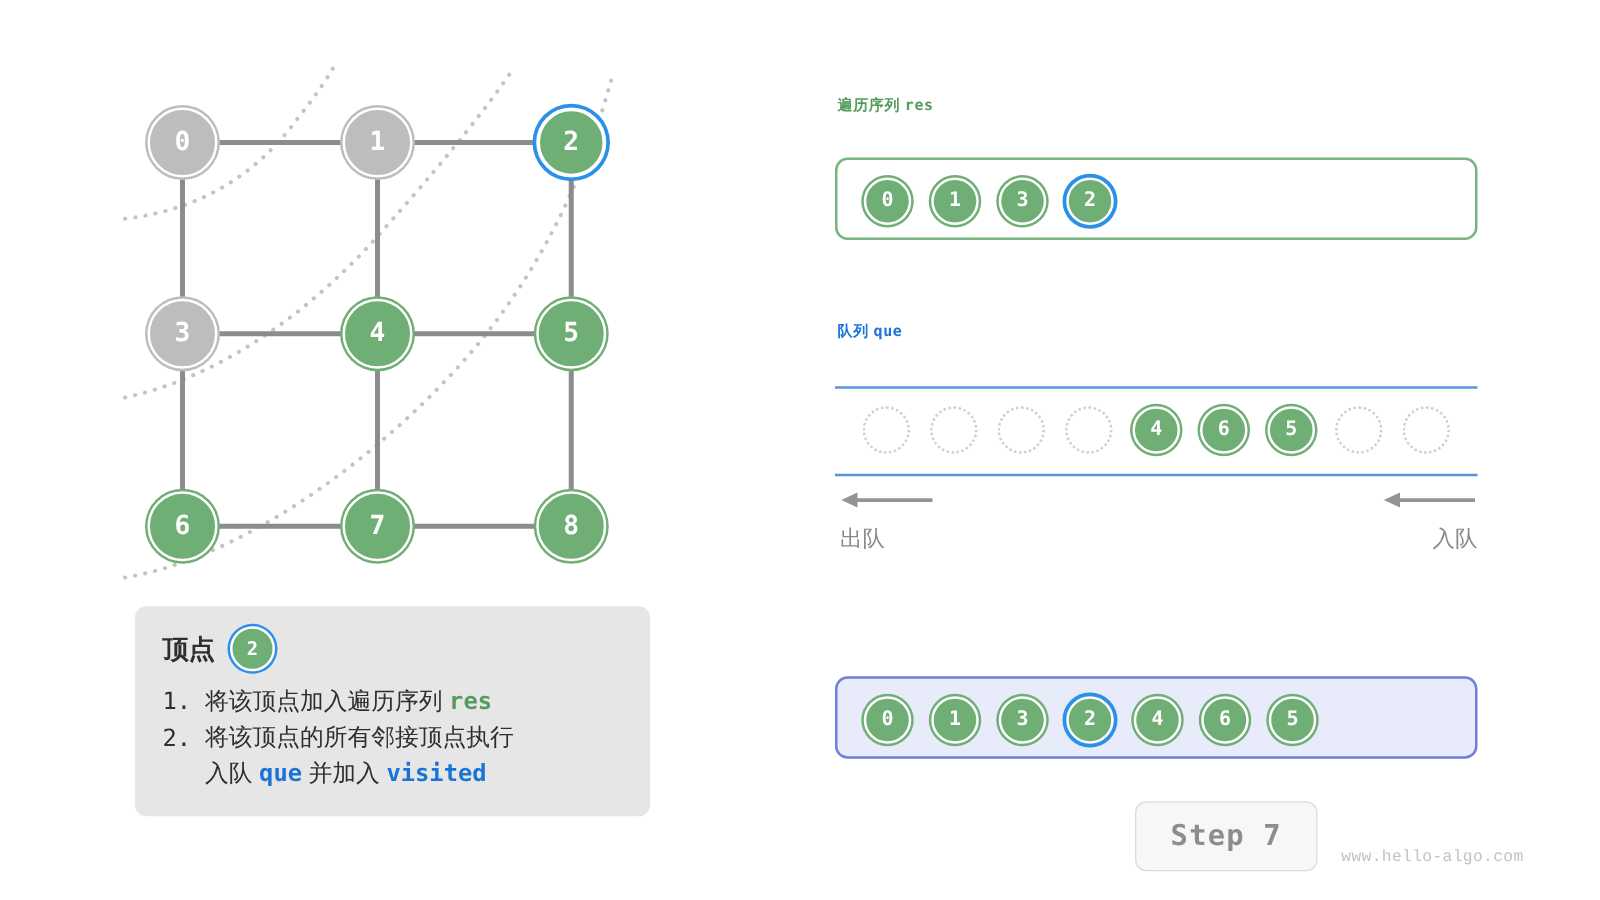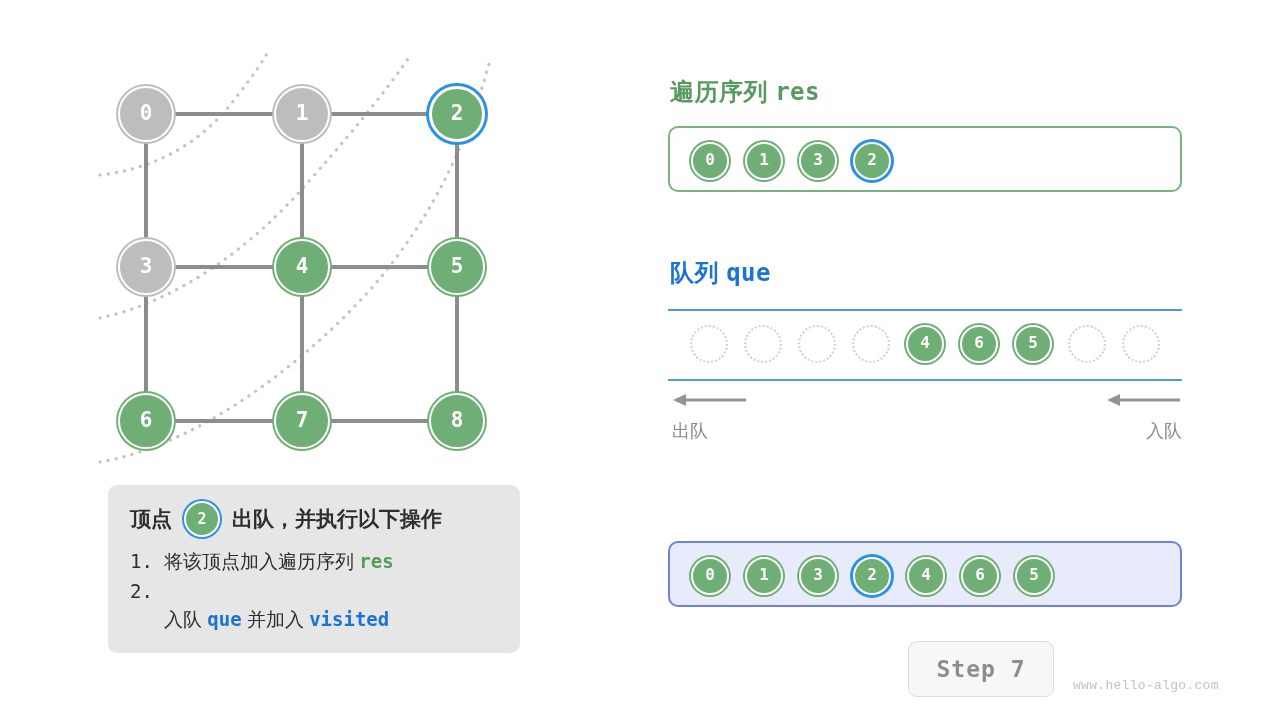--- a/index.html
+++ b/index.html
@@ -129,21 +129,21 @@
   }
 
   
   #right-col {
     position: absolute;
     left: 668px; top: 0;
     width: 514px; height: 720px;
   }
   .sec-title {
     position: absolute;
-    font-size: 24px;
+    font-size: 12px;
     font-weight: 700;
     letter-spacing: 0.5px;
     white-space: nowrap;
   }
   .sec-title .t-mono {
     font-family: "DejaVu Sans Mono", "Liberation Mono", monospace;
     font-weight: 700;
   }
   #title-res { left: 2px; top: 76px; color: #569A5D; }
   #title-que { left: 2px; top: 257px; color: #1A74D8; }
@@ -296,30 +296,29 @@
       </div>
     </div>
 </div>
 
 <div id="caption-box">
   <div id="caption-head">
     <span>顶点</span>
     <span class="cap-chip">
       <span class="chip-circle">2</span>
     </span>
-    <span>出队，并执行以下操作</span>
   </div>
   <div id="caption-items">
       <div class="cap-line">
         <span class="cap-idx">1.</span>
         <span class="cap-txt"><span>将该顶点加入遍历序列 </span><span class="mono-green">res</span></span>
       </div>
       <div class="cap-line">
         <span class="cap-idx">2.</span>
-        <span class="cap-txt"><br><span>入队 </span><span class="mono-blue">que</span><span> 并加入 </span><span class="mono-blue">visited</span></span>
+        <span class="cap-txt"><span>将该顶点的所有邻接顶点执行</span><br><span>入队 </span><span class="mono-blue">que</span><span> 并加入 </span><span class="mono-blue">visited</span></span>
       </div>
     </div>
 </div>
 
 <div id="right-col">
 
   <div class="sec-title" id="title-res">
     <span>遍历序列</span>
     <span class="t-mono">res</span>
   </div>

